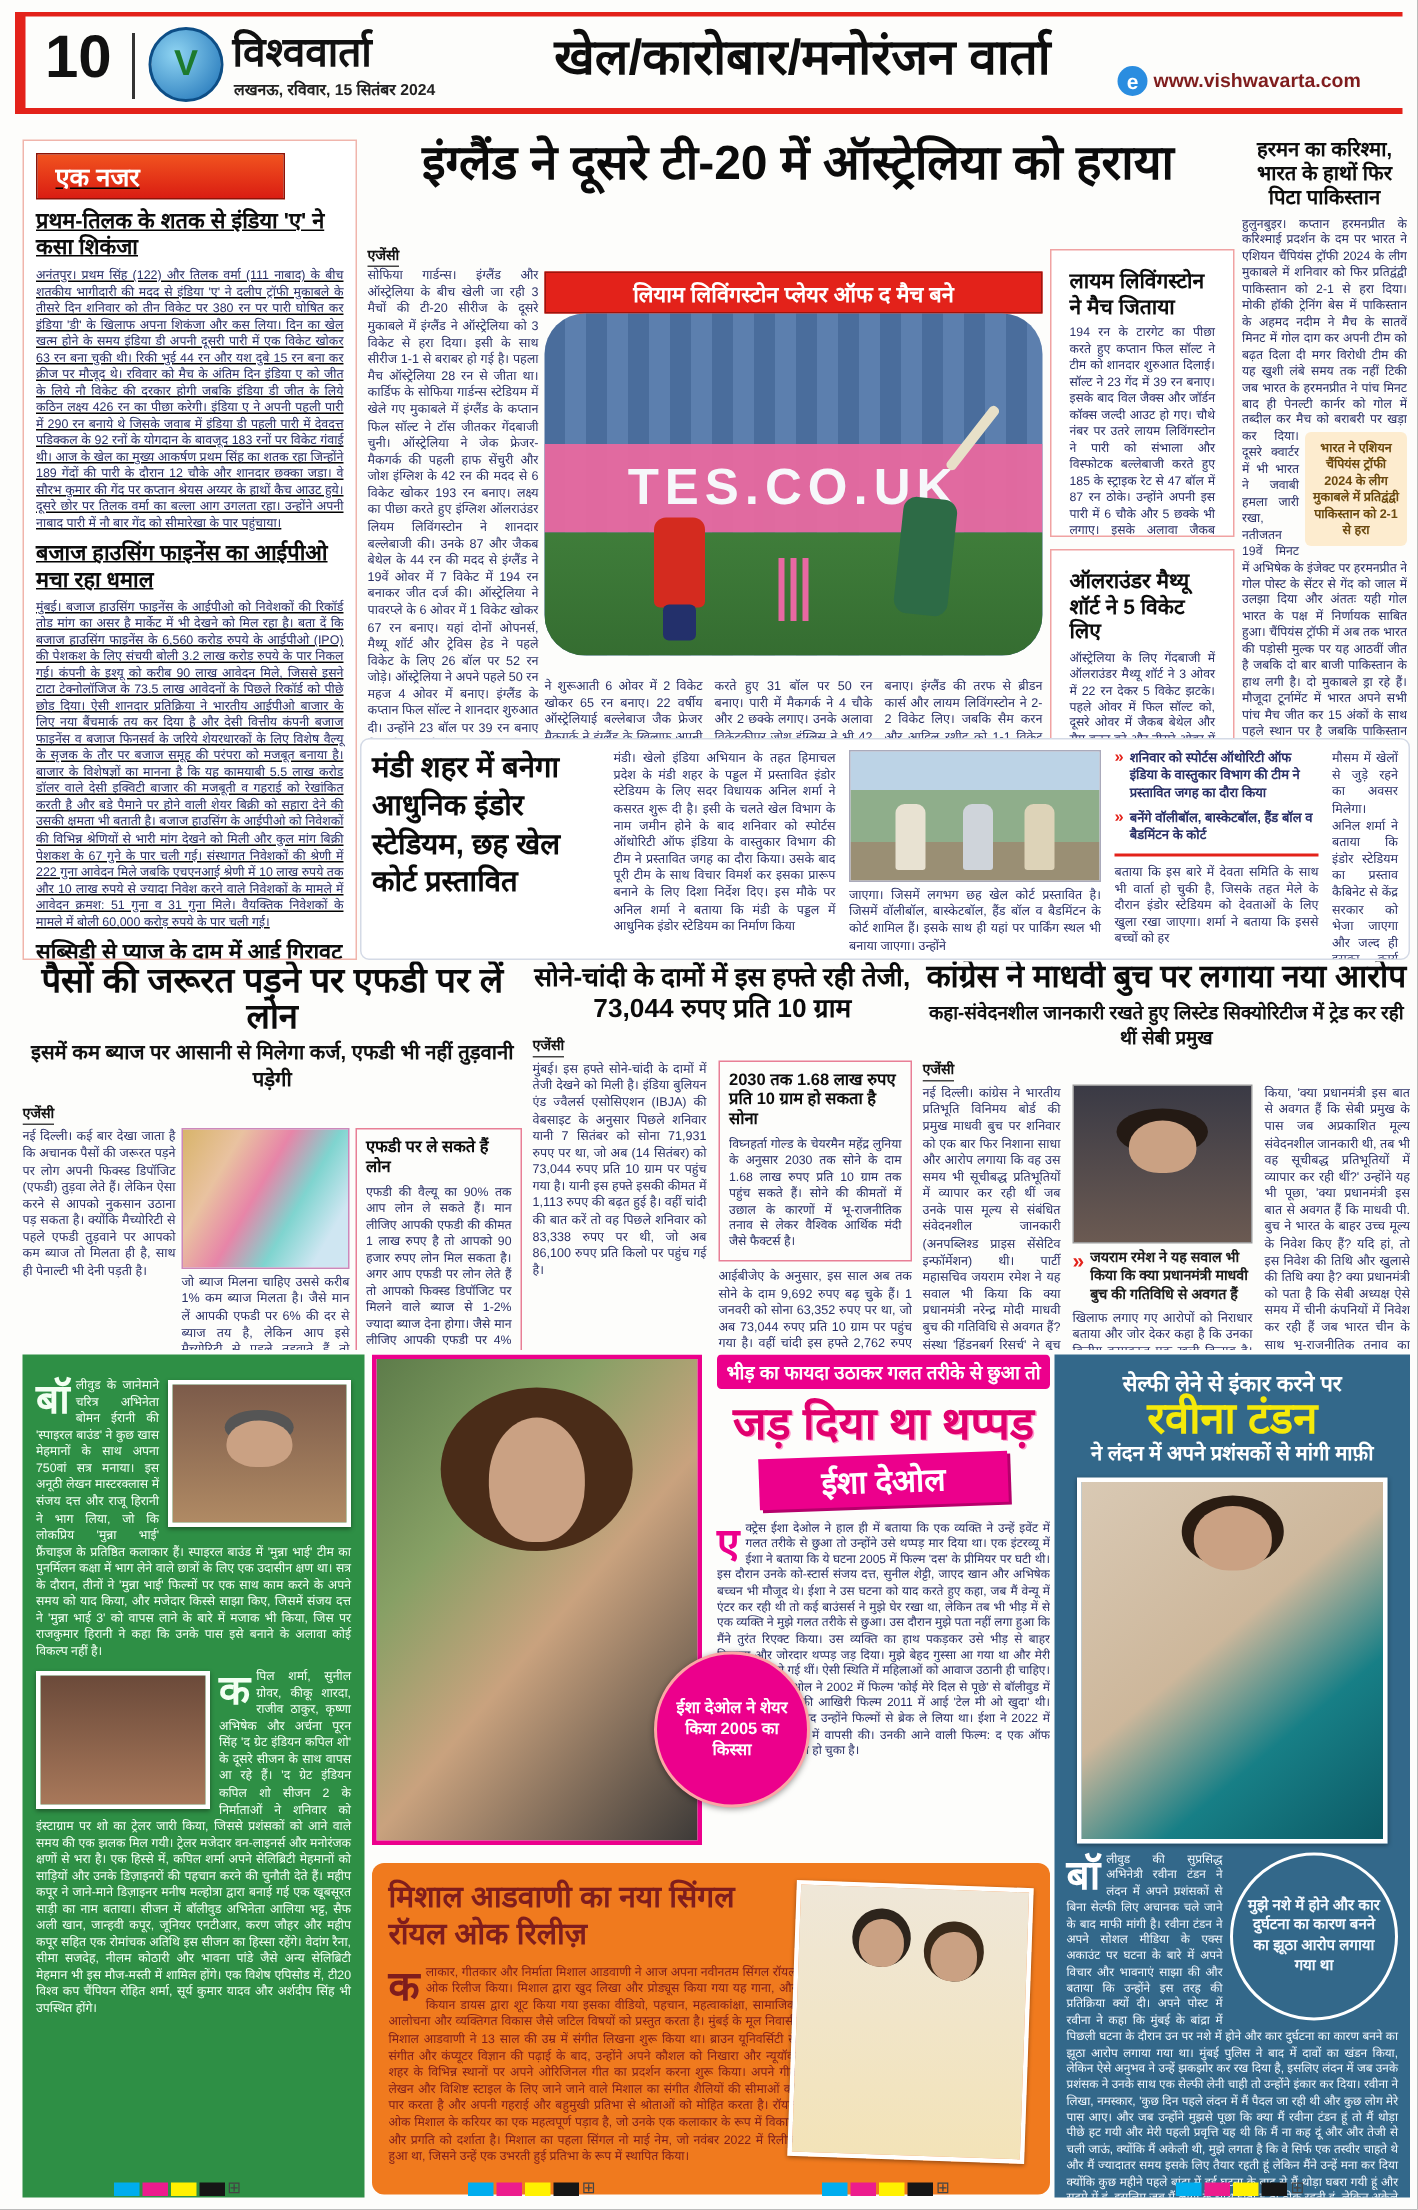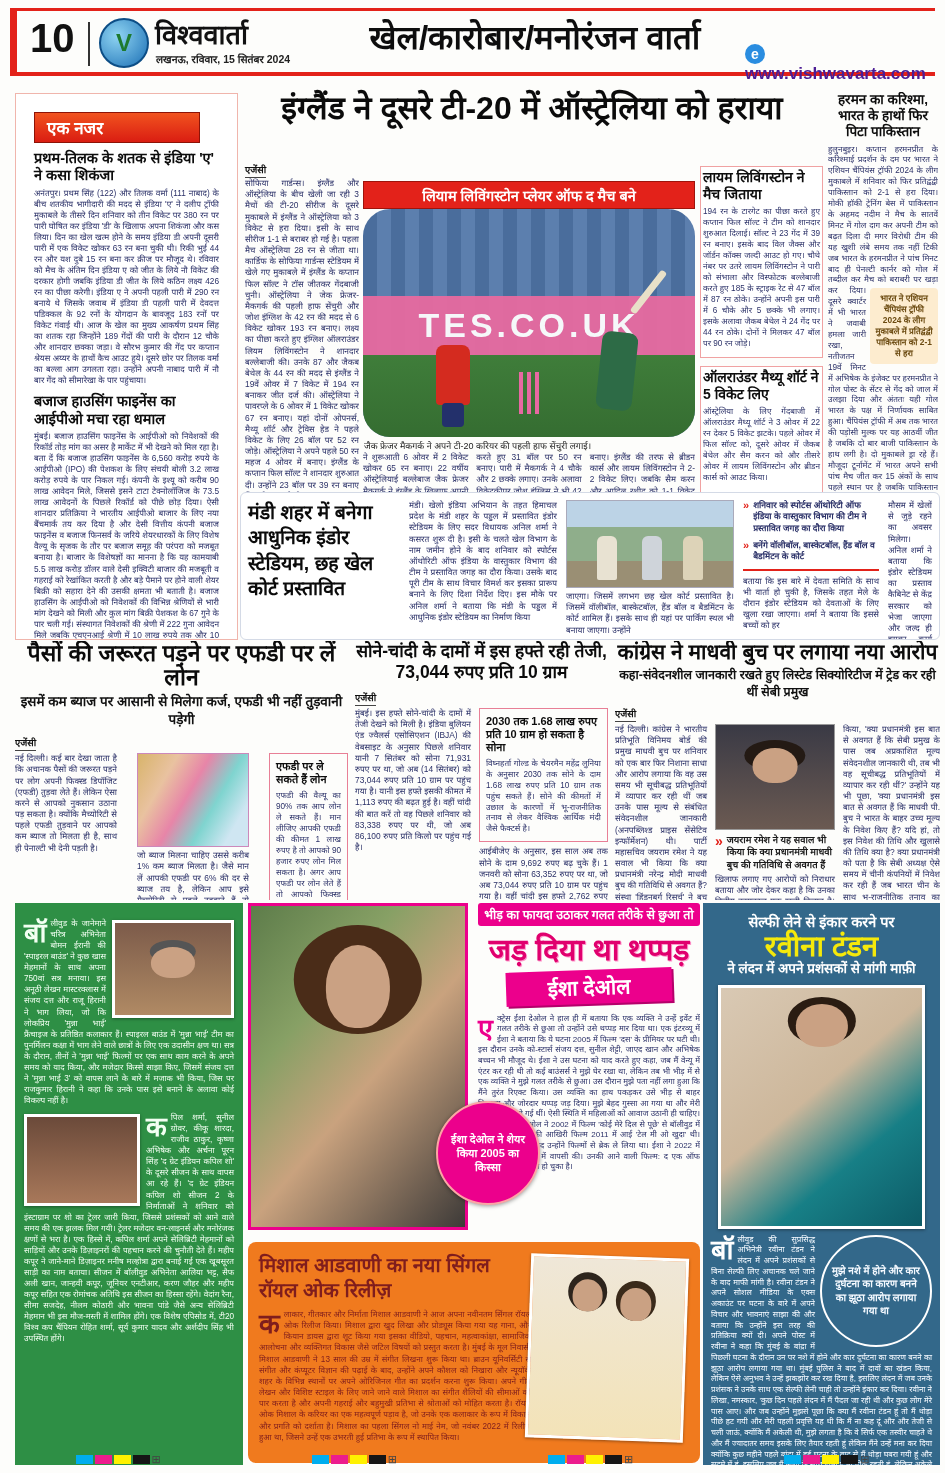--- a/index.html
+++ b/index.html
@@ -7,36 +7,36 @@
   .abs{position:absolute;}
   .jt{text-align:justify;}
   .nv{color:#2b3168;}
   .clip{overflow:hidden;}
   
   .red{background:#e3221a;}
   .pagenum{font-size:40px;font-weight:bold;color:#111;}
   .brand{font-size:27px;font-weight:bold;color:#111;}
   .dateline{font-size:10.5px;color:#222;font-weight:bold;}
   .sectitle{font-size:33px;font-weight:bold;color:#0d0d0d;text-align:center;}
-  .site{font-size:17px;font-weight:bold;color:#4c1d95;}
+  .site{font-size:13px;font-weight:bold;color:#7f1d1d;}
   .logo{width:46px;height:46px;border-radius:50%;background:radial-gradient(circle at 35% 35%,#8fd4f2,#1b6fb5);border:2px solid #0d4e86;display:flex;align-items:center;justify-content:center;color:#1d7a2e;font-weight:bold;font-size:24px;}
   .eicon{width:20px;height:20px;border-radius:50%;background:#2a8de0;color:#fff;font-weight:bold;font-size:14px;display:inline-flex;align-items:center;justify-content:center;margin-right:4px;vertical-align:middle;}
   
-  .eknazar{border:1px solid #f0b5ac;padding:18px;box-sizing:border-box;background:#fff;}
+  .eknazar{border:1px solid #f0b5ac;padding:8px;box-sizing:border-box;background:#fff;text-decoration:underline;}
   .ekhead{background:linear-gradient(#f1531f,#da1d12);color:#fff;font-weight:bold;font-size:17px;padding:3px 12px;width:140px;border:1px solid #8d1307;}
   .ektitle{font-size:14.5px;font-weight:bold;color:#0d0d0d;margin:7px 0 3px;line-height:1.2;}
   .ekbody{font-size:8.3px;line-height:1.33;}
   
   .mainhl{font-size:32px;font-weight:bold;color:#0b0b0b;text-align:center;line-height:1.05;}
   .subhl{font-size:16px;font-weight:bold;color:#111;text-align:center;}
   .byline{font-size:9.5px;font-weight:bold;color:#111;border-bottom:1px solid #444;display:inline-block;padding-bottom:1px;}
   .small{font-size:8.4px;line-height:1.33;}
   .banner{background:#e3221a;color:#fff;font-weight:bold;font-size:14.5px;text-align:center;padding:3px 0;border:1px solid #9e140c;}
   .caption{font-size:9px;color:#222;padding:2px 1px;}
-  .sbox{border:1.5px solid #f0a2a2;padding:2px;box-sizing:border-box;background:#fff;}
+  .sbox{border:1.5px solid #f0a2a2;padding:12px;box-sizing:border-box;background:#fff;}
   .sboxt{font-size:14px;font-weight:bold;color:#0d0d0d;line-height:1.18;margin-bottom:5px;}
   .sboxb{font-size:8.2px;line-height:1.34;}
   
   .hockhl{font-size:13.5px;font-weight:bold;color:#0d0d0d;text-align:center;line-height:1.2;margin-bottom:4px;}
   .hibox{float:right;width:60px;background:#fdeccf;border-radius:4px;padding:5px 4px;margin:2px 0 3px 4px;font-size:8.4px;font-weight:bold;color:#6b4a10;text-align:center;line-height:1.3;}
   
   .mandi{border:1px solid #d4dae6;border-radius:6px;padding:7px;box-sizing:border-box;display:flex;gap:9px;background:#fff;}
   .mandihl{font-size:19.5px;font-weight:bold;color:#0b0b0b;line-height:1.3;}
   .bullet{display:flex;gap:4px;font-size:8.7px;font-weight:bold;line-height:1.3;margin-bottom:6px;}
   .chev{color:#e3221a;font-weight:bold;font-size:11px;line-height:1;}
@@ -139,21 +139,20 @@
       <div class="pitch"></div>
       <div class="stumps">
           <span class="stump"></span>
           <span class="stump"></span>
           <span class="stump"></span>
         </div>
       <div class="keeper"></div>
       <div class="batsman"></div>
       <div class="bat"></div>
     </div>
-    <div class="caption">जैक फ्रेजर मैकगर्क ने अपने टी-20 करियर की पहली हाफ सेंचुरी लगाई।</div>
   </div>
   <div class="abs small nv jt clip" style="left:363px;top:452px;width:332px;height:82px;column-count:3;column-gap:8px;">ने शुरूआती 6 ओवर में 2 विकेट खोकर 65 रन बनाए। 22 वर्षीय ऑस्ट्रेलियाई बल्लेबाज जैक फ्रेजर मैकगर्क ने इंग्लैंड के खिलाफ अपनी पहली हाफ-सेंचुरी लगाई। उन्होंने 161 के स्ट्राइक रेट से बल्लेबाजी करते हुए 31 बॉल पर 50 रन बनाए। पारी में मैकगर्क ने 4 चौके और 2 छक्के लगाए। उनके अलावा विकेटकीपर जोश इंग्लिस ने भी 42 रन की तेज पारी खेली। कप्तान ट्रेविस हेड ने 14 बॉल में 31 रन बनाए। इंग्लैंड की तरफ से ब्रीडन कार्स और लायम लिविंगस्टोन ने 2-2 विकेट लिए। जबकि सैम करन और आदिल रशीद को 1-1 विकेट मिला।</div>
 
   <div class="abs sbox clip" style="left:700px;top:166px;width:123px;height:192px;">
     <div class="sboxt">लायम लिविंगस्टोन ने मैच जिताया</div>
     <div class="sboxb nv jt">194 रन के टारगेट का पीछा करते हुए कप्तान फिल सॉल्ट ने टीम को शानदार शुरुआत दिलाई। सॉल्ट ने 23 गेंद में 39 रन बनाए। इसके बाद विल जैक्स और जॉर्डन कॉक्स जल्दी आउट हो गए। चौथे नंबर पर उतरे लायम लिविंगस्टोन ने पारी को संभाला और विस्फोटक बल्लेबाजी करते हुए 185 के स्ट्राइक रेट से 47 बॉल में 87 रन ठोके। उन्होंने अपनी इस पारी में 6 चौके और 5 छक्के भी लगाए। इसके अलावा जैकब बेथेल ने 24 गेंद पर 44 रन ठोके। दोनों ने मिलकर 47 बॉल पर 90 रन जोड़े।</div>
   </div>
   <div class="abs sbox clip" style="left:700px;top:366px;width:123px;height:146px;">
     <div class="sboxt">ऑलराउंडर मैथ्यू शॉर्ट ने 5 विकेट लिए</div>
     <div class="sboxb nv jt">ऑस्ट्रेलिया के लिए गेंदबाजी में ऑलराउंडर मैथ्यू शॉर्ट ने 3 ओवर में 22 रन देकर 5 विकेट झटके। पहले ओवर में फिल सॉल्ट को, दूसरे ओवर में जैकब बेथेल और सैम करन को और तीसरे ओवर में लायम लिविंगस्टोन और ब्रीडन कार्स को आउट किया।</div>
@@ -192,21 +191,21 @@
       <div class="reddiv"></div>
       <div class="small nv jt">बताया कि इस बारे में देवता समिति के साथ भी वार्ता हो चुकी है, जिसके तहत मेले के दौरान इंडोर स्टेडियम को देवताओं के लिए खुला रखा जाएगा। शर्मा ने बताया कि इससे बच्चों को हर</div>
     </div>
     <div style="flex:1;" class="small nv jt">मौसम में खेलों से जुड़े रहने का अवसर मिलेगा। अनिल शर्मा ने बताया कि इंडोर स्टेडियम का प्रस्ताव कैबिनेट से केंद्र सरकार को भेजा जाएगा और जल्द ही इसका कार्य शुरू कर दिया जाएगा। उन्होंने बताया कि खलियार में बड़े खेल मैदान का कार्य शुरू कर दिया गया है और आने वाले समय में शहर के ब्यूनाथ के पधर में भी एक बड़ा स्पोर्टस कम्पलेक्स बनाने की प्रक्रिया आगे बढ़ने वाली है। वहीं उन्होंने बताया कि वह खेलों को बढ़ावा देने के साथ ही शहर के सौंदर्यीकरण के लिए भी भरसक प्रयास कर रहे हैं।</div>
   </div>
 
   <div class="abs clip" style="left:15px;top:641px;width:333px;height:259px;">
     <div class="fdhl">पैसों की जरूरत पड़ने पर एफडी पर लें लोन</div>
     <div class="fdsub">इसमें कम ब्याज पर आसानी से मिलेगा कर्ज, एफडी भी नहीं तुड़वानी पड़ेगी</div>
     <div style="margin:4px 0 2px;"><span class="byline">एजेंसी</span></div>
-    <div style="display:flex;gap:20px;">
+    <div style="display:flex;gap:4px;">
       <div style="width:102px;flex:none;" class="small nv jt">नई दिल्ली। कई बार देखा जाता है कि अचानक पैसों की जरूरत पड़ने पर लोग अपनी फिक्स्ड डिपॉजिट (एफडी) तुड़वा लेते हैं। लेकिन ऐसा करने से आपको नुकसान उठाना पड़ सकता है। क्योंकि मैच्योरिटी से पहले एफडी तुड़वाने पर आपको कम ब्याज तो मिलता ही है, साथ ही पेनाल्टी भी देनी पड़ती है।</div>
       <div style="width:112px;flex:none;">
         <div class="ph moneyph" style="height:92px;border:1px solid #c8b; "></div>
         <div class="small nv jt" style="margin-top:3px;">जो ब्याज मिलना चाहिए उससे करीब 1% कम ब्याज मिलता है। जैसे मान लें आपकी एफडी पर 6% की दर से ब्याज तय है, लेकिन आप इसे मैच्योरिटी से पहले तुड़वाते हैं तो आपको 5% की दर से ही ब्याज मिलेगा। वहीं, कई बैंक इस पर पेनाल्टी भी वसूलते हैं। ऐसे में एफडी तुड़वाने की बजाय उस पर लोन लेना बेहतर विकल्प हो सकता है। इसीलिए एक साथ बड़ी एफडी कराने की जगह छोटी-छोटी कई एफडी करानी चाहिए, ताकि जरूरत पड़ने पर पूरी रकम की एफडी न तुड़वानी पड़े।</div>
       </div>
       <div style="flex:1;" class="pbox">
         <div class="pboxt">एफडी पर ले सकते हैं लोन</div>
         <div class="sboxb nv jt">एफडी की वैल्यू का 90% तक आप लोन ले सकते हैं। मान लीजिए आपकी एफडी की कीमत 1 लाख रुपए है तो आपको 90 हजार रुपए लोन मिल सकता है। अगर आप एफडी पर लोन लेते हैं तो आपको फिक्स्ड डिपॉजिट पर मिलने वाले ब्याज से 1-2% ज्यादा ब्याज देना होगा। जैसे मान लीजिए आपकी एफडी पर 4% ब्याज मिल रहा है तो आपको 5% से 6% की ब्याज दर पर लोन मिल सकता है।</div>
       </div>
     </div>

